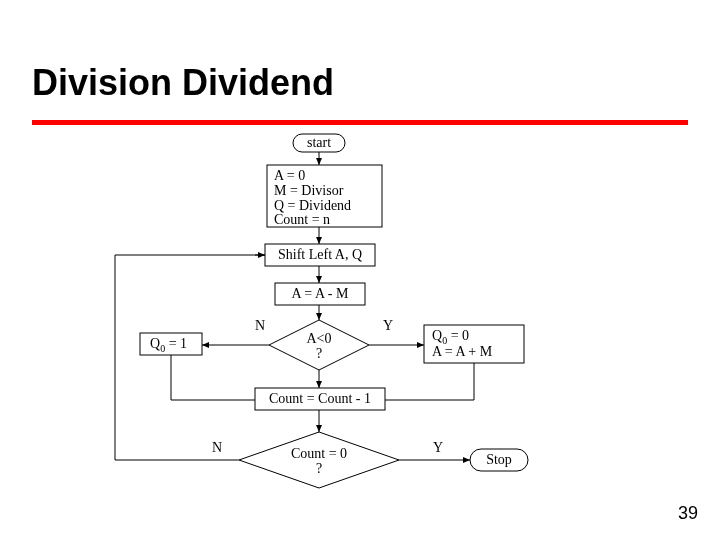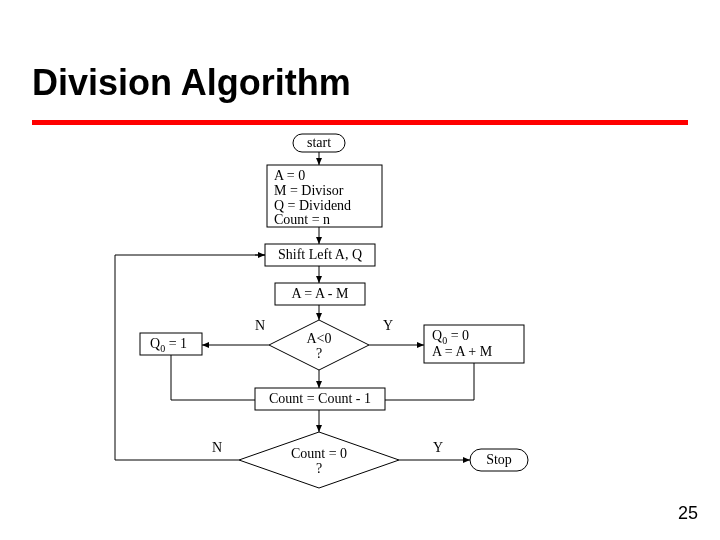--- a/index.html
+++ b/index.html
@@ -11,23 +11,23 @@
   text{font-family:"Times New Roman",Times,serif;font-size:14px;fill:#000}
   .sub{font-size:10px}
   .box{fill:#fff;stroke:#000;stroke-width:1}
   .line{stroke:#000;stroke-width:1;fill:none}
   .arrow{stroke:#000;stroke-width:1;fill:none;marker-end:url(#ah)}
 </style>
 </head>
 <body>
 
 <div class="slide">
-  <div class="title">Division Algorithm</div>
+  <div class="title">Division Dividend</div>
   <div class="rule"></div>
-  <div class="pagenum">25</div>
+  <div class="pagenum">39</div>
 
   <svg width="720" height="540">
     <defs>
       <marker id="ah" markerWidth="8" markerHeight="8" refX="7" refY="3" orient="auto">
         <path d="M0,0 L7,3 L0,6 Z" fill="#000"></path>
       </marker>
     </defs>
 
     <g>
       <rect class="box" x="293" y="134" width="52" height="18" rx="9" ry="9"></rect>

